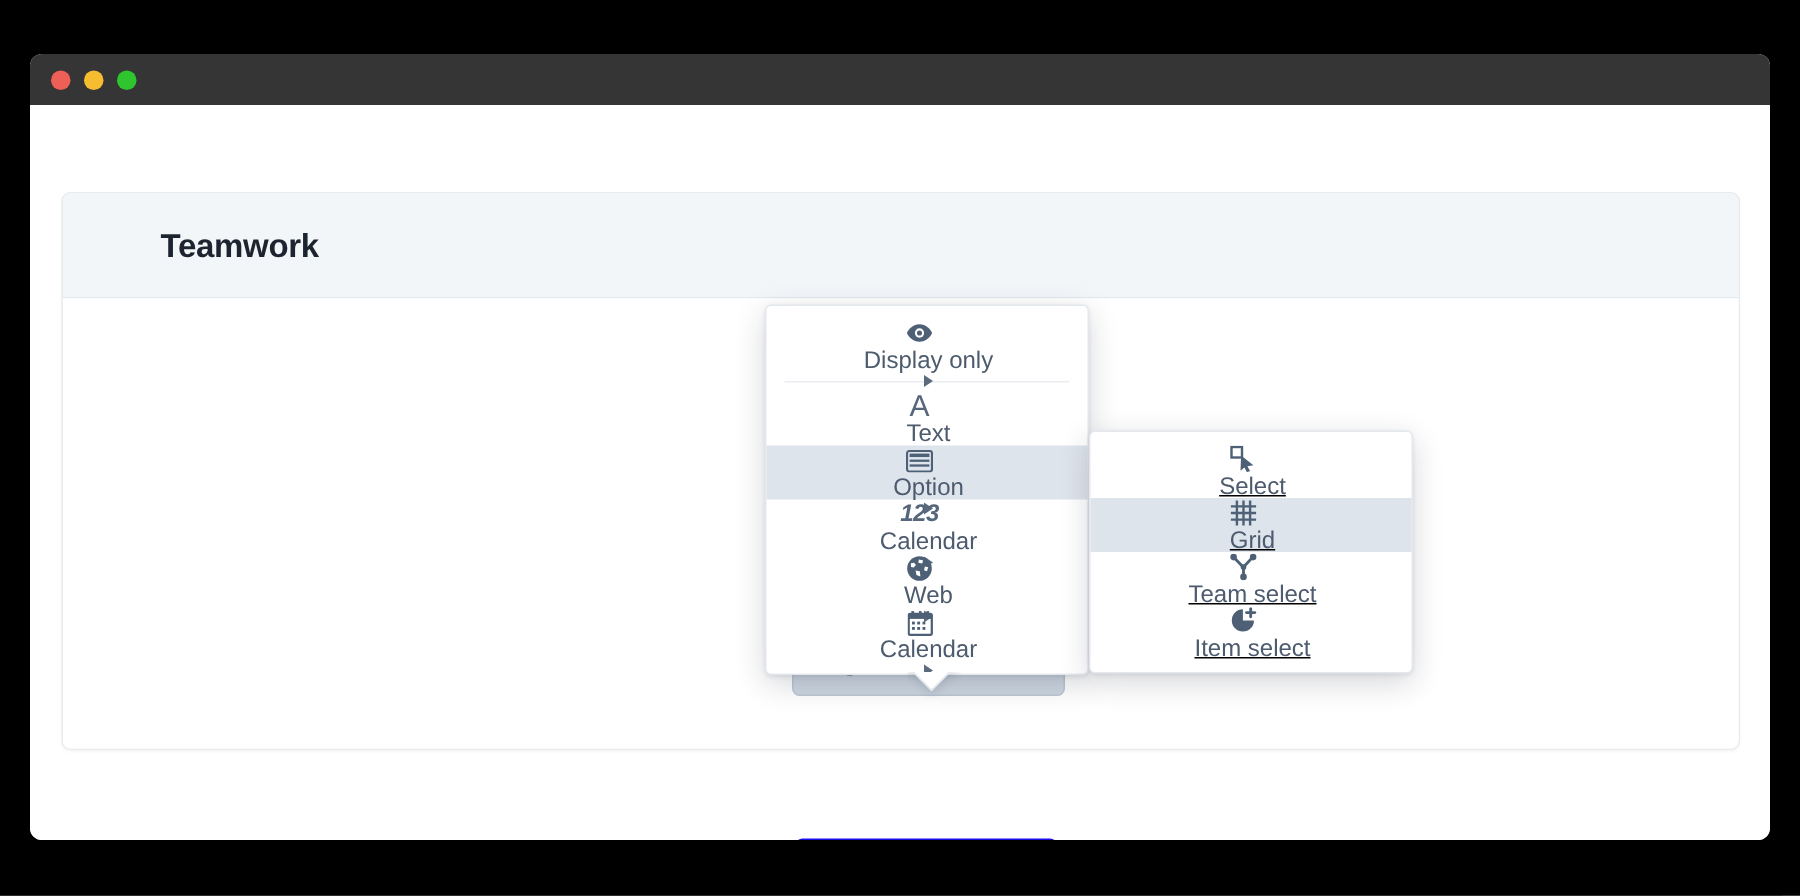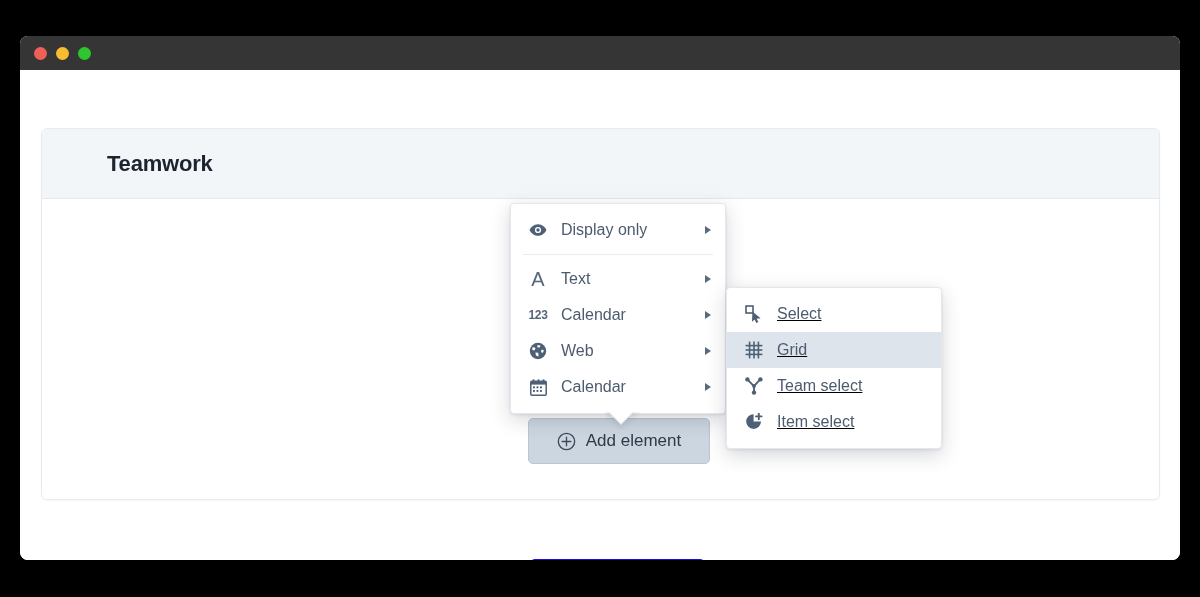--- a/index.html
+++ b/index.html
@@ -170,20 +170,21 @@
   .menu-item {
     position: relative;
     height: 36px;
     display: flex;
     align-items: center;
     padding: 0 14px 0 16px;
     box-sizing: border-box;
     cursor: pointer;
     color: #57657a;
     font-size: 16px;
+    flex-direction: column;
   }
   .menu-item.active {
     background: #dde4ec;
   }
   .menu-item .mi-icon {
     width: 22px;
     height: 20px;
     flex: 0 0 auto;
     display: flex;
     align-items: center;
@@ -204,24 +205,25 @@
     border-top: 4.5px solid transparent;
     border-bottom: 4.5px solid transparent;
   }
   .menu-sep {
     height: 1px;
     background: #e9edf1;
     margin: 6px 12px;
   }
 
   .num-icon {
-    font-size: 12px;
+    font-size: 16px;
     font-weight: bold;
     letter-spacing: -0.3px;
     color: #56677c;
+    font-style: italic;
   }
   .alpha-icon {
     font-size: 20px;
     color: #56677c;
     line-height: 1;
     font-family: "Liberation Sans", sans-serif;
   }
 
   
   .menu-tail {
@@ -297,20 +299,32 @@
         </div>
 
         <div class="menu-sep"></div>
 
         <div class="menu-item">
           <span class="mi-icon alpha-icon">A</span>
           <span class="mi-label">Text</span>
           <span class="mi-arrow"></span>
         </div>
 
+        <div class="menu-item active">
+          <span class="mi-icon">
+            <svg width="18" height="15" viewBox="0 0 18 15">
+              <rect x="0.7" y="0.7" width="16.6" height="13.6" rx="1.4" fill="none" stroke="#4e6076" stroke-width="1.4"></rect>
+              <rect x="2.4" y="2.4" width="13.2" height="2.3" fill="#4e6076"></rect>
+              <rect x="2.4" y="6.4" width="13.2" height="1.5" fill="#4e6076"></rect>
+              <rect x="2.4" y="9.6" width="13.2" height="1.5" fill="#4e6076"></rect>
+            </svg>
+          </span>
+          <span class="mi-label">Option</span>
+          <span class="mi-arrow"></span>
+        </div>
 
         <div class="menu-item">
           <span class="mi-icon num-icon">123</span>
           <span class="mi-label">Calendar</span>
           <span class="mi-arrow"></span>
         </div>
 
         <div class="menu-item">
           <span class="mi-icon">
             <svg width="18" height="18" viewBox="0 0 18 18">

